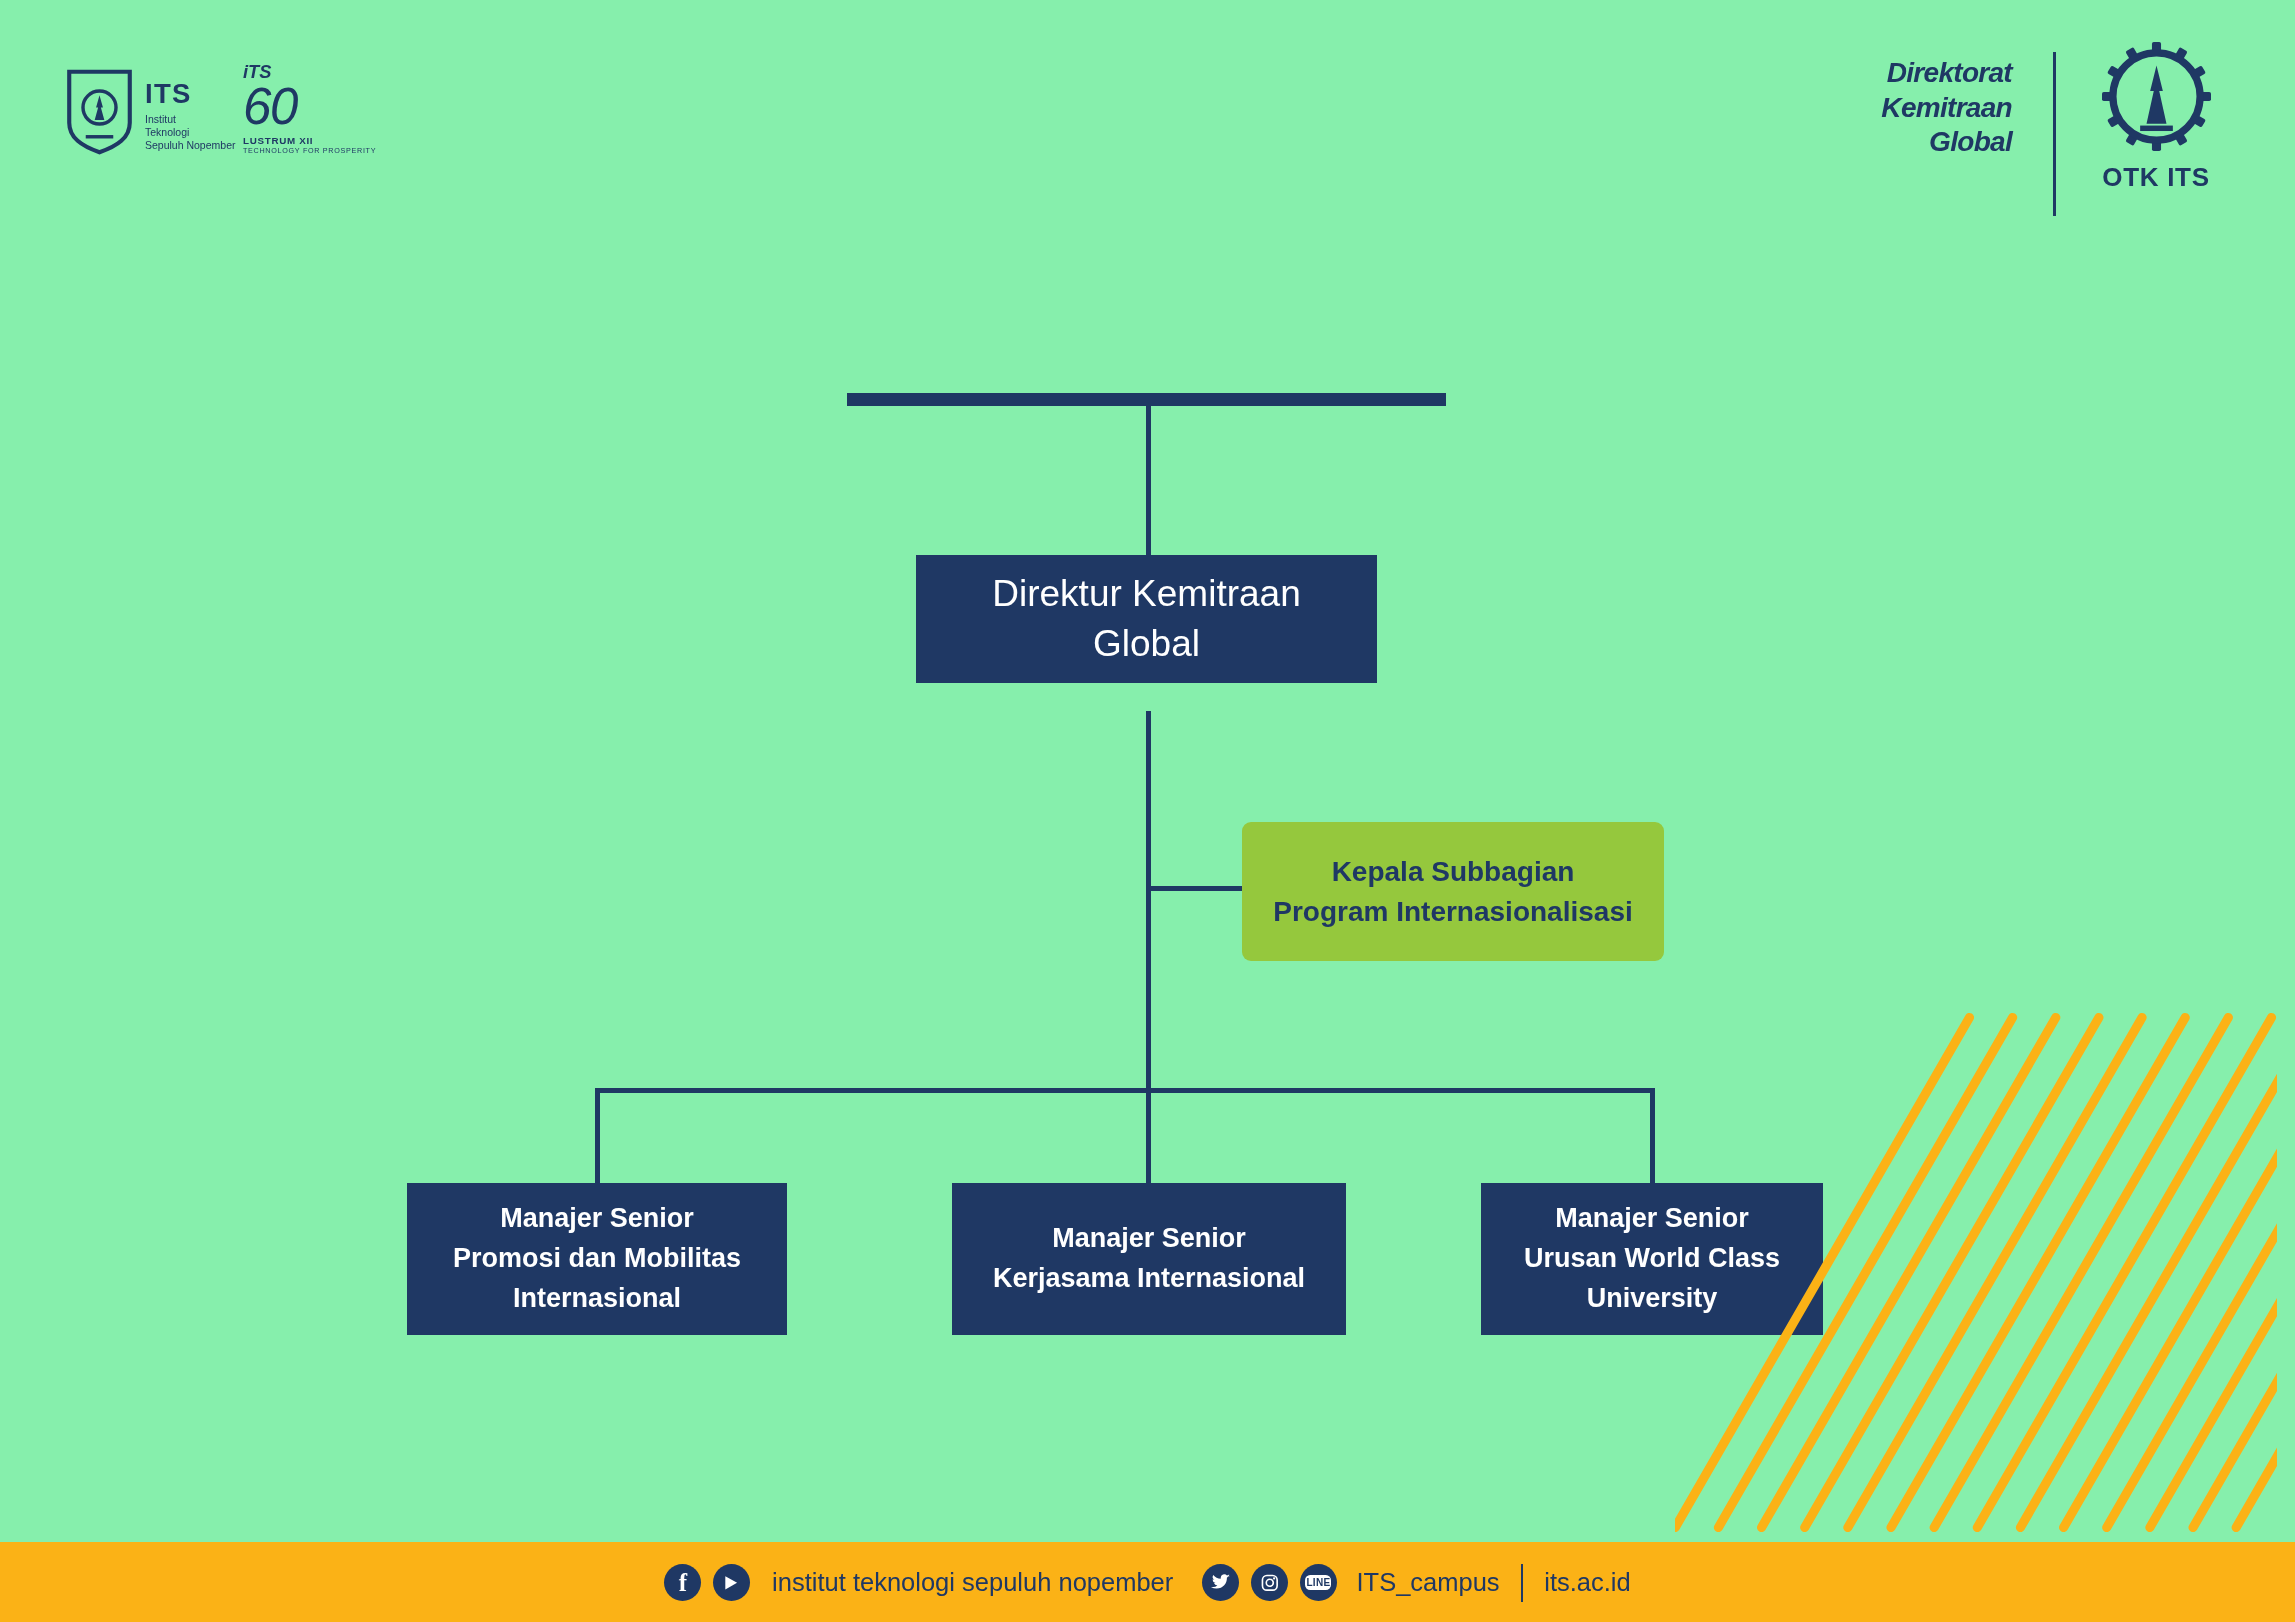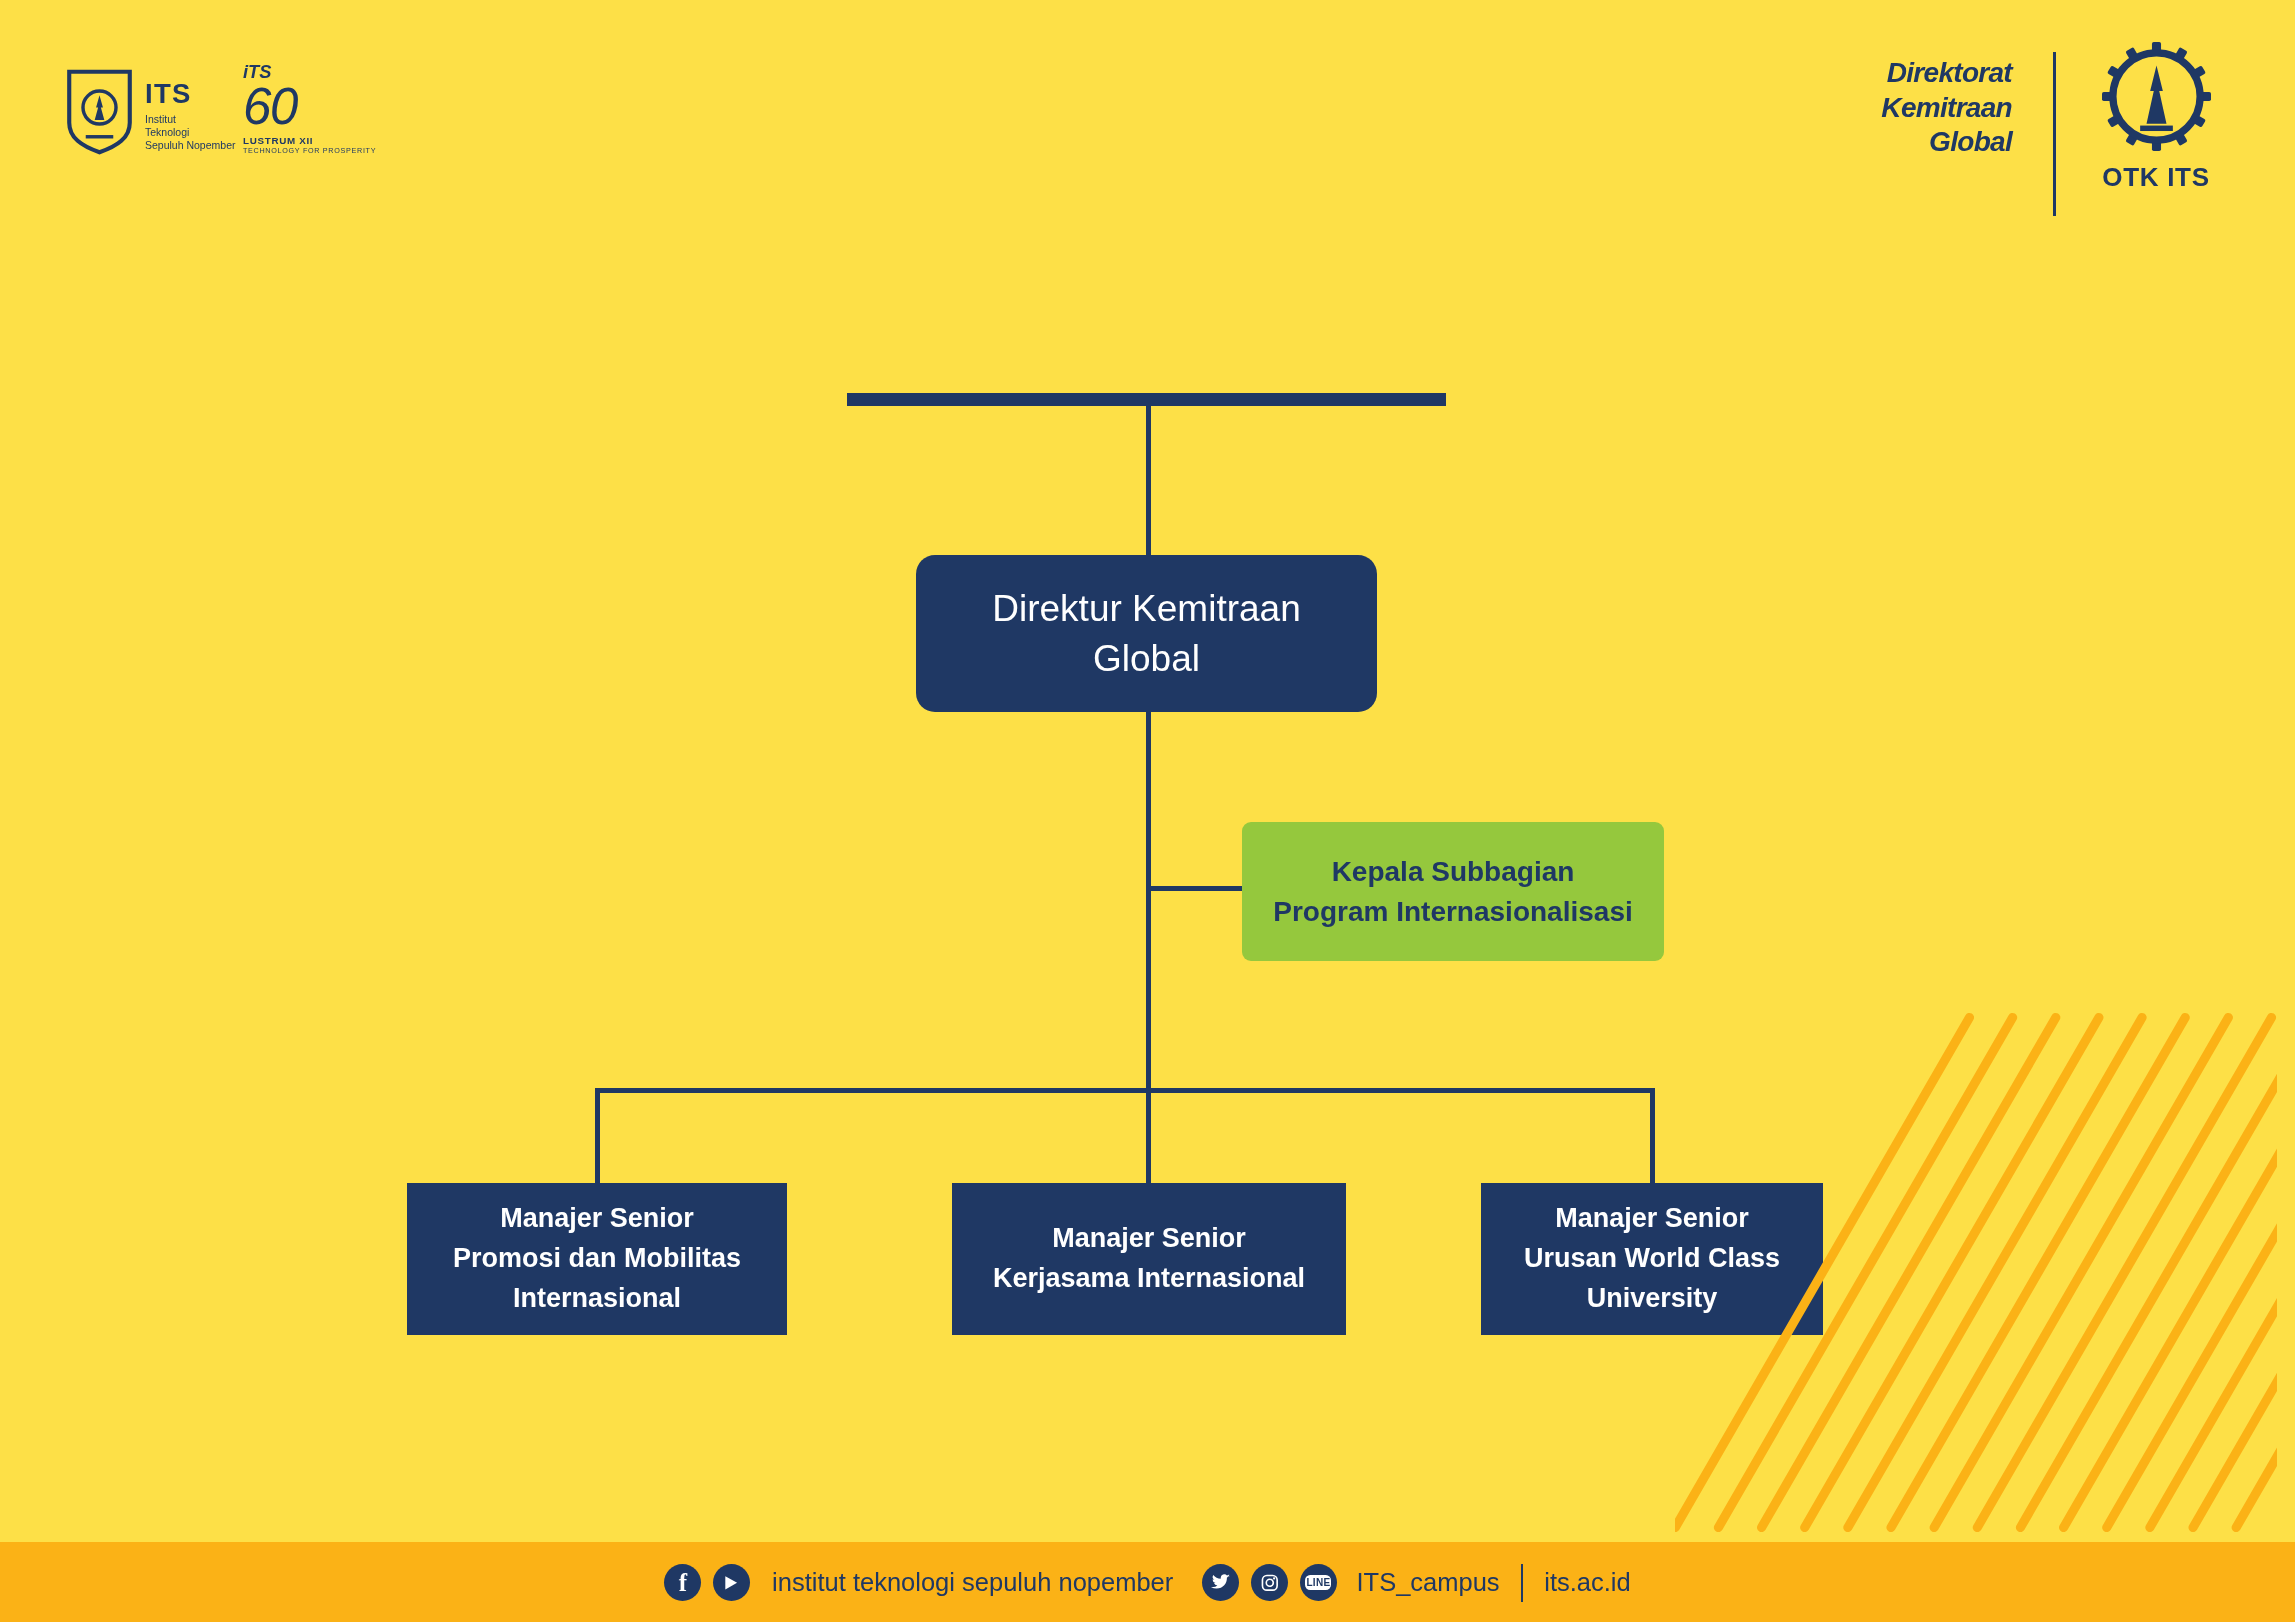--- a/index.html
+++ b/index.html
@@ -3,21 +3,21 @@
 <meta charset="utf-8">
 <style>
   :root{
     --navy:#1F3864;
     --green:#95C83D;
     --yellow:#FBB216;
   }
   *{margin:0;padding:0;box-sizing:border-box;}
   body{background:#e8e8e8;font-family:"Liberation Sans",sans-serif;}
   .page{
-    position:relative;width:2295px;height:1623px;background:#fde047;
+    position:relative;width:2295px;height:1623px;background:#86efac;
     overflow:hidden;font-family:"Liberation Sans",sans-serif;color:var(--navy);
   }
   .abs{position:absolute;}
 
   
   .shield-wrap{left:65px;top:69px;width:69px;height:86px;}
   .its-wordmark{left:145px;top:80px;}
   .its-abbr{font-size:27.5px;font-weight:700;letter-spacing:1.3px;line-height:1;}
   .its-lines{margin-top:5.2px;font-size:10.5px;line-height:13px;font-weight:400;}
   .lustrum{left:243px;top:63px;width:157px;}
@@ -45,21 +45,21 @@
   .hmain{left:595px;top:1088px;width:1059px;height:4.6px;}
   .drop1{left:595px;top:1088px;width:4.6px;height:98px;}
   .drop2{left:1146px;top:1088px;width:4.6px;height:98px;}
   .drop3{left:1650px;top:1088px;width:4.6px;height:98px;}
 
   .node{display:flex;align-items:center;justify-content:center;text-align:center;}
   .node-text{white-space:pre-line;}
   .node-navy{background:var(--navy);color:#ffffff;}
   .node-green{background:var(--green);color:var(--navy);}
 
-  .node-direktur{left:916px;top:555px;width:461px;height:157px;font-size:37px;font-weight:400;line-height:1.35;border-radius:19px;}
+  .node-direktur{left:916px;top:555px;width:461px;height:128px;font-size:37px;font-weight:400;line-height:1.35;}
   .node-kepala{left:1242px;top:822px;width:422px;height:139px;font-size:28px;font-weight:600;line-height:1.4;border-radius:9px;}
   .node-m1{left:407px;top:1183px;width:380px;height:152px;font-size:27px;font-weight:600;line-height:1.48;}
   .node-m2{left:952px;top:1183px;width:394px;height:152px;font-size:27px;font-weight:600;line-height:1.48;}
   .node-m3{left:1481px;top:1183px;width:342px;height:152px;font-size:27px;font-weight:600;line-height:1.48;}
 
   
   .stripes{left:1675px;top:1011px;width:602px;height:523px;overflow:hidden;}
 
   
   .footer{left:0;bottom:0;width:2295px;height:81px;background:var(--yellow);

